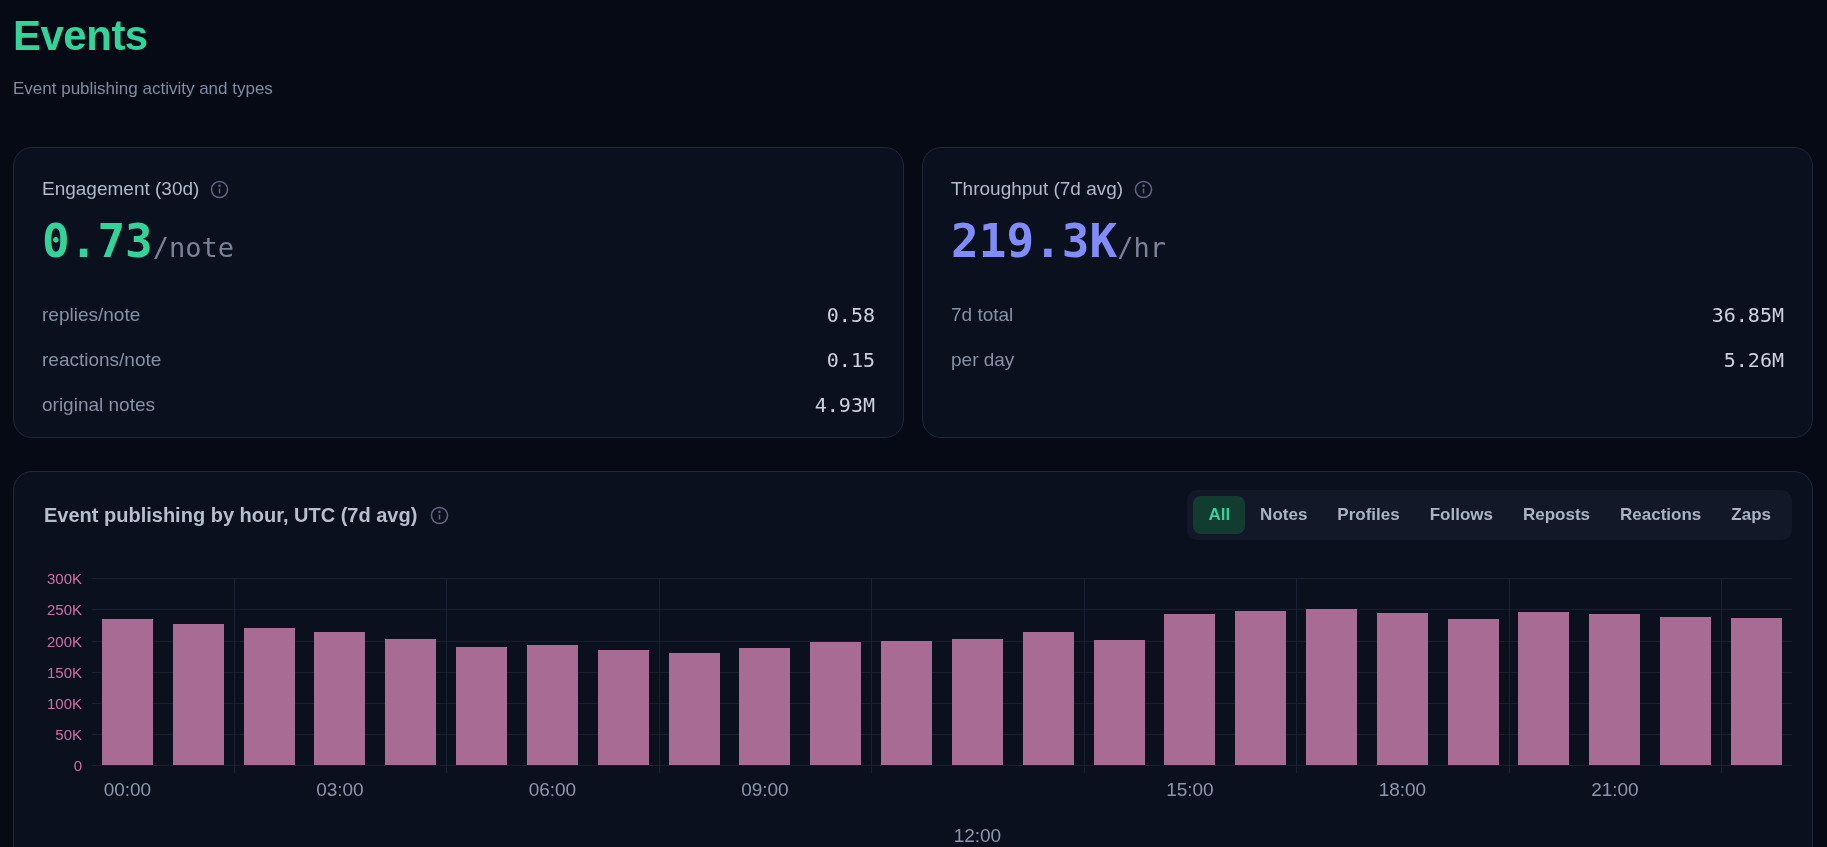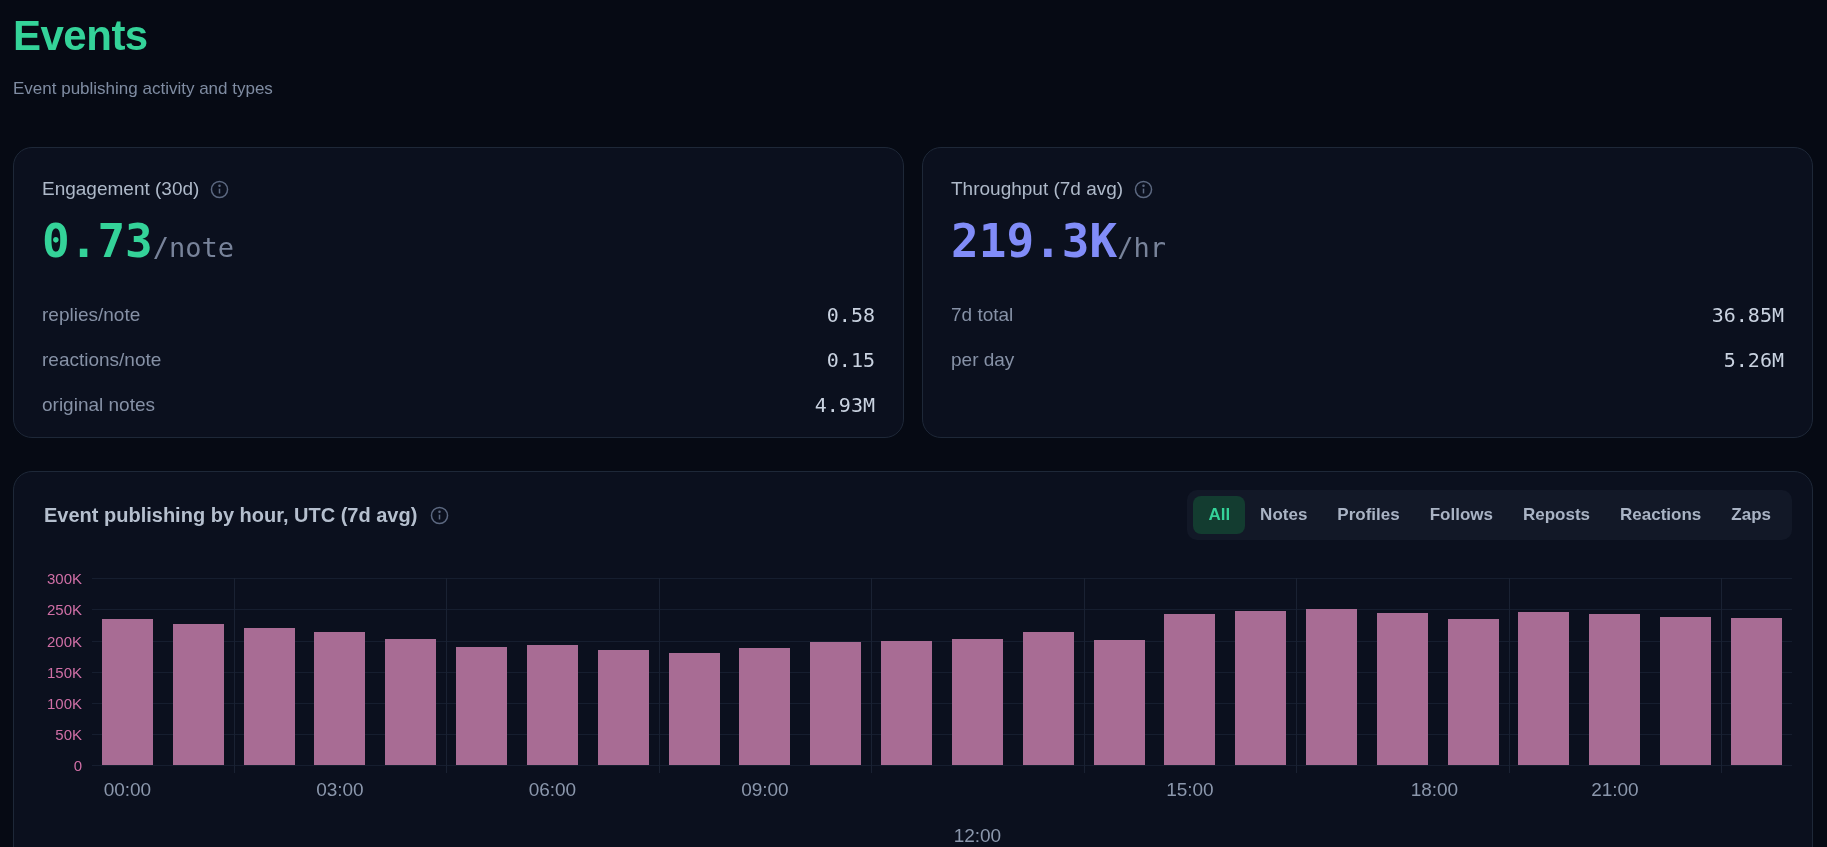--- a/index.html
+++ b/index.html
@@ -371,20 +371,20 @@
               </div>
             </div>
           </div>
         <div class="x-axis" id="x-axis">
             <div class="x-label" style="left: 2.08333%;">00:00</div>
             <div class="x-label" style="left: 14.5833%;">03:00</div>
             <div class="x-label" style="left: 27.0833%;">06:00</div>
             <div class="x-label" style="left: 39.5833%;">09:00</div>
             <div class="x-label" style="left: 52.0833%; margin-top: 46px;">12:00</div>
             <div class="x-label" style="left: 64.5833%;">15:00</div>
-            <div class="x-label" style="left: 77.0833%; margin-left: 32px;">18:00</div>
+            <div class="x-label" style="left: 77.0833%;">18:00</div>
             <div class="x-label" style="left: 89.5833%;">21:00</div>
           </div>
       </div>
     </div>
   </section>
 
 </div>
 
 </body></html>

